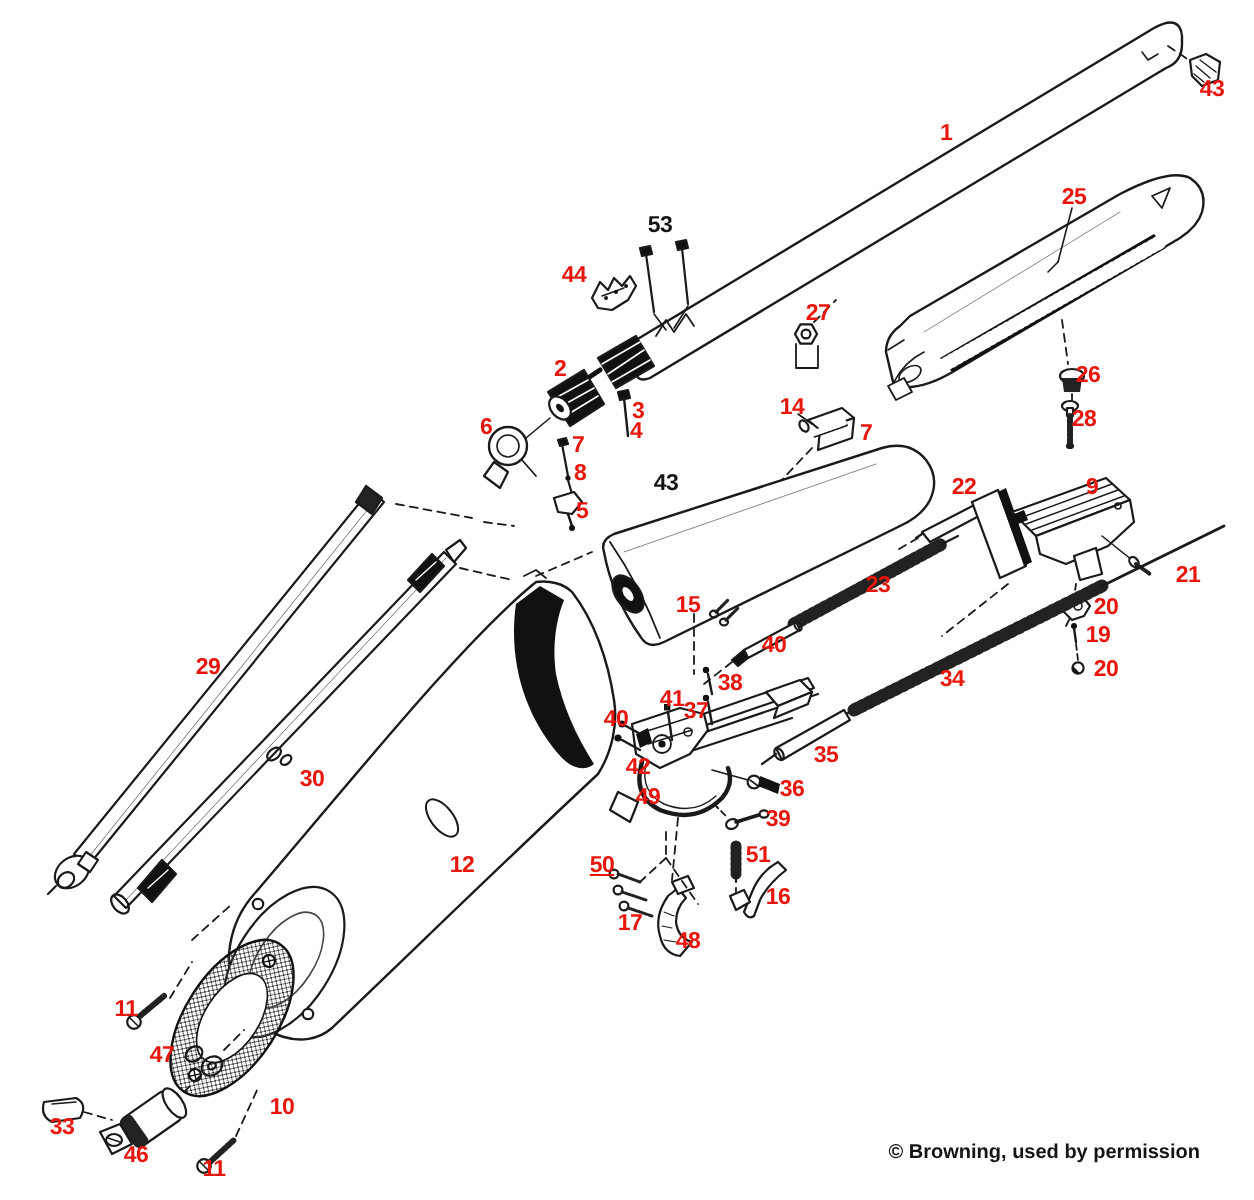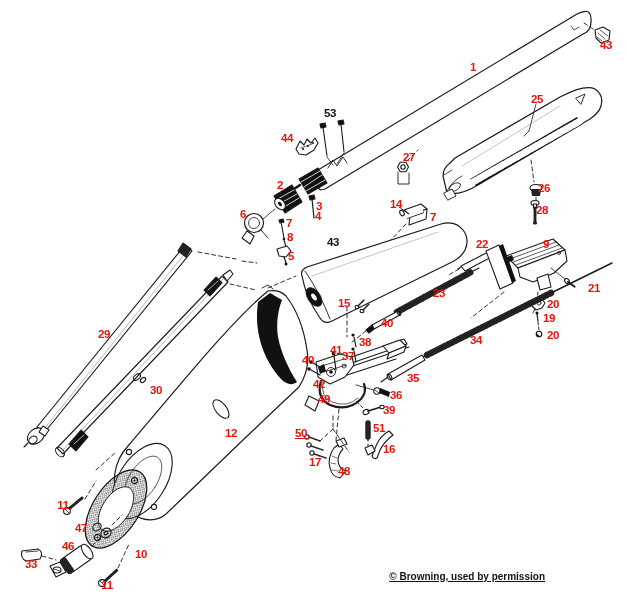--- a/index.html
+++ b/index.html
@@ -3,22 +3,22 @@
 <meta charset="utf-8">
 <style>
   html,body{margin:0;padding:0;background:#fff;}
   #stage{position:relative;width:627px;height:600px;background:#fff;overflow:hidden;
          font-family:"Liberation Sans",sans-serif;}
   #stage svg{position:absolute;left:0;top:0;}
   #callouts{position:absolute;left:0;top:0;width:627px;height:600px;pointer-events:none;}
   .co{position:absolute;font:bold 11.5px "Liberation Sans",sans-serif;color:#e8150b;
       transform:translate(-50%,-50%);white-space:nowrap;letter-spacing:-0.3px;}
   .co.alt{color:#141414;}
-  #copyright{position:absolute;left:0;top:571px;width:545px;text-align:right;
-      font:bold 10px "Liberation Sans",sans-serif;color:#141414;text-decoration:underline;}
+  #copyright{position:absolute;left:0;top:571px;width:600px;text-align:right;
+      font:bold 10px "Liberation Sans",sans-serif;color:#141414;}
 </style>
 </head>
 <body>
 
 <div id="stage">
 <svg width="627" height="600" viewBox="0 0 627 600" fill="none" stroke="#1a1a1a" stroke-width="1.1" stroke-linecap="round" stroke-linejoin="round">
   <defs>
     <pattern id="checker" width="3" height="3" patternUnits="userSpaceOnUse">
       <path d="M0,0 L3,3 M3,0 L0,3" stroke="#3a3a3a" stroke-width="0.5"></path>
     </pattern>
@@ -418,21 +418,21 @@
       <span class="co" style="left: 413px; top: 378px;">35</span>
       <span class="co" style="left: 396px; top: 395px;">36</span>
       <span class="co" style="left: 348px; top: 356px;">37</span>
       <span class="co" style="left: 365px; top: 342px;">38</span>
       <span class="co" style="left: 389px; top: 410px;">39</span>
       <span class="co" style="left: 308px; top: 360px;">40</span>
       <span class="co" style="left: 336px; top: 350px;">41</span>
       <span class="co" style="left: 319px; top: 384px;">42</span>
       <span class="co" style="left: 606px; top: 45px;">43</span>
       <span class="co" style="left: 287px; top: 138px;">44</span>
-      <span class="co" style="left: 68px; top: 546px;">46</span>
+      <span class="co" style="left: 68px; top: 578px;">46</span>
       <span class="co" style="left: 81px; top: 528px;">47</span>
       <span class="co" style="left: 344px; top: 471px;">48</span>
       <span class="co" style="left: 324px; top: 399px;">49</span>
       <span class="co" style="left: 301px; top: 433px; text-decoration: underline;">50</span>
       <span class="co" style="left: 379px; top: 428px;">51</span>
       <span class="co alt" style="left: 333px; top: 242px;">43</span>
       <span class="co alt" style="left: 330px; top: 113px;">53</span>
     </div>
 
 <div id="copyright">© Browning, used by permission</div>

